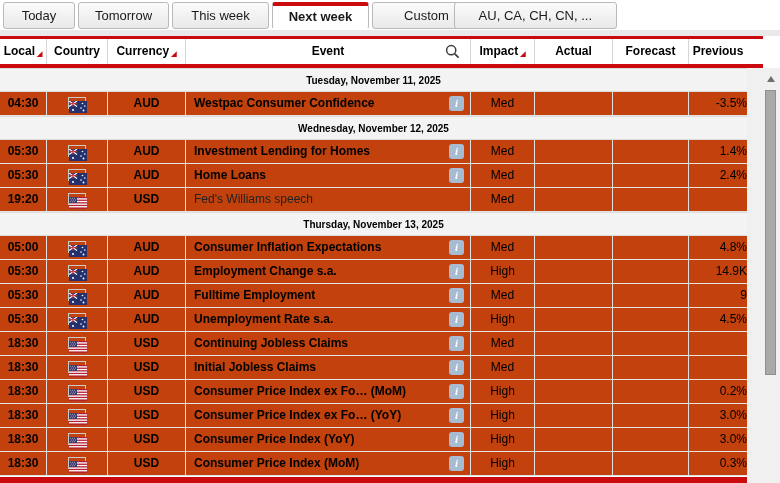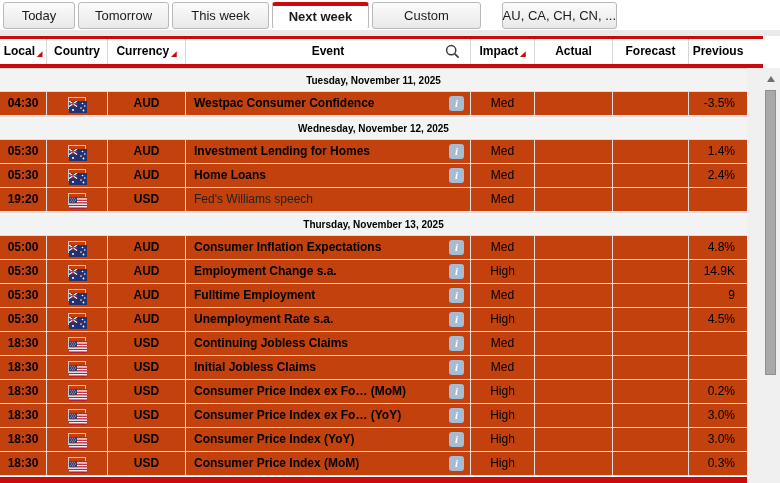--- a/index.html
+++ b/index.html
@@ -17,21 +17,21 @@
     background:linear-gradient(#fbfbfb,#e9e9e9); border:1px solid #b9b9b9;
     border-radius:3px; font-size:13px; color:#1a1a1a; cursor:pointer; padding:0 15px;
   }
   .tab.active {
     background:#fff; border-top:4px solid var(--accent); border-bottom:1px solid #fff;
     font-weight:bold; line-height:22px;
   }
   .curr-filter {
     position:absolute; top:2px; right:39px; height:27px; line-height:25px;
     background:linear-gradient(#fbfbfb,#e9e9e9); border:1px solid #b9b9b9;
-    border-radius:3px; font-size:13px; padding:0 0; cursor:pointer; color:#1a1a1a;
+    border-radius:3px; font-size:13px; padding:0 24px; cursor:pointer; color:#1a1a1a;
   }
   .gap-band { position:absolute; left:0; top:30px; width:780px; height:6px; background:#e9e9e9; }
   .tab-underline { position:absolute; left:0; top:36px; width:763px; height:3px; background:var(--accent); }
 
   
   .grid-row {
     display:grid;
     grid-template-columns:47px 61px 78px 285px 64px 78px 76px 58px;
     align-items:center; width:747px;
   }
@@ -54,21 +54,21 @@
   }
   .data-row { height:24px; background:#c2410c; border-bottom:1px solid #e3e3e3; cursor:pointer; }
   .cell { height:24px; line-height:23px; border-right:1px solid #dfdfdf; overflow:hidden; white-space:nowrap; }
   .cell:last-child { border-right:none; }
   .c-time { text-align:center; font-weight:bold; }
   .c-flag { text-align:center; }
   .c-curr { text-align:center; font-weight:bold; }
   .c-event { position:relative; padding-left:8px; font-weight:bold; }
   .c-event.plain { font-weight:normal; color:#222; }
   .c-impact { text-align:center; }
-  .c-prev { text-align:right; padding-right:12px; }
+  .c-prev { text-align:right; }
   .flag { display:inline-block; width:18px; height:12px; vertical-align:middle; border:1px solid #c9c9c9; position:relative; margin-top:-2px; }
   .info-ic {
     position:absolute; right:6px; top:4px; width:15px; height:15px; line-height:15px;
     background:#a6bcd3; color:#fff; border-radius:3px; text-align:center;
     font-family:"Liberation Serif", serif; font-style:italic; font-weight:bold; font-size:11px;
     cursor:pointer;
   }
 
   .bottom-bar { position:absolute; left:0; top:477px; width:747px; height:6px; background:var(--accent); }
 

